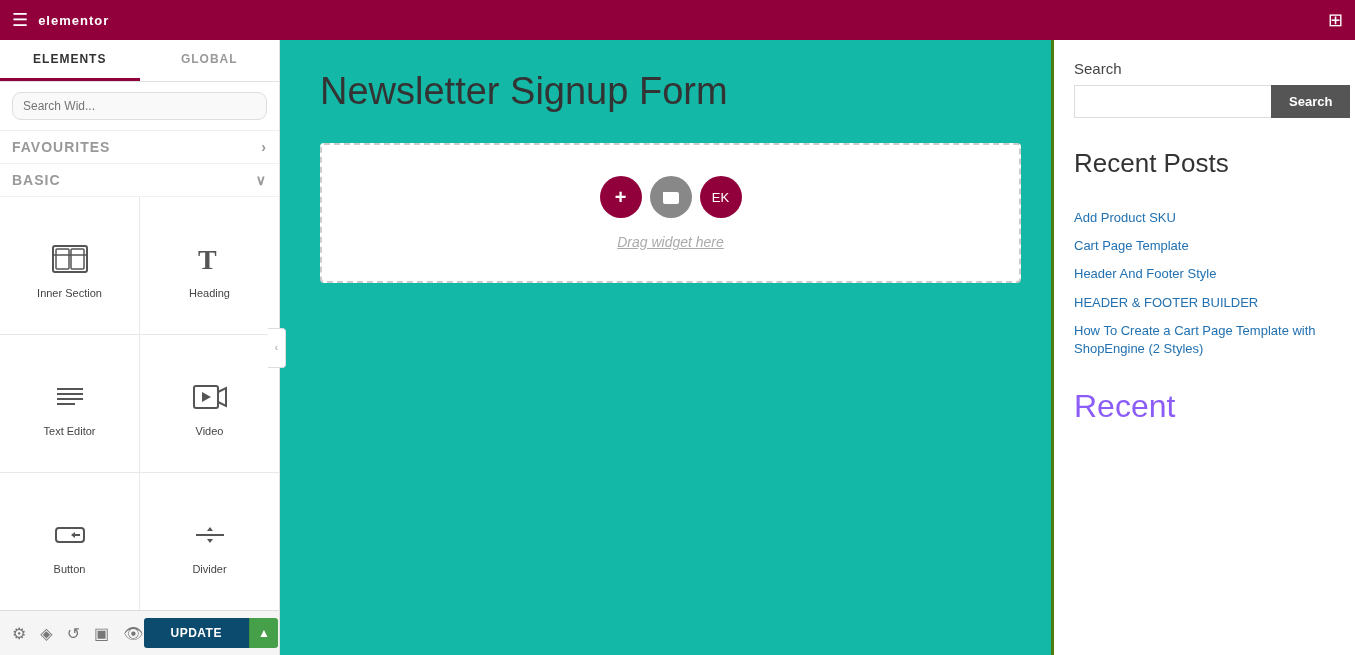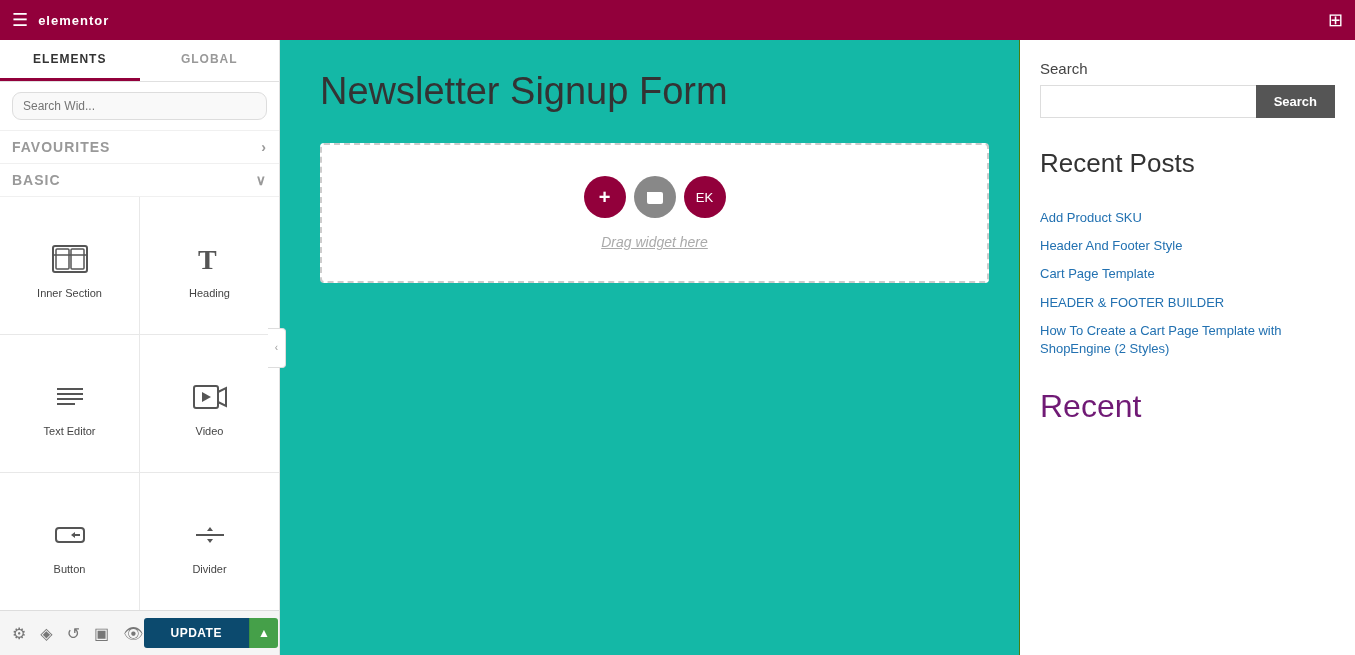--- a/index.html
+++ b/index.html
@@ -229,26 +229,26 @@
 
     .drop-hint {
       color: #aaa;
       font-size: 14px;
       font-style: italic;
       text-decoration: underline;
     }
 
     
     .right-panel {
-      width: 336px;
+      width: 304px;
       background: #fff;
       flex-shrink: 0;
       overflow-y: auto;
       padding: 20px;
-      border-left: 1px solid #4d7c0f;
+      border-left: 3px solid #4d7c0f;
     }
 
     .right-panel-section { margin-bottom: 30px; }
 
     .right-search-label {
       font-size: 15px;
       color: #444;
       margin-bottom: 8px;
     }
 
@@ -287,21 +287,21 @@
       color: #2271b1;
       text-decoration: none;
       font-size: 13px;
       margin-bottom: 10px;
       line-height: 1.4;
     }
 
     .recent-title {
       font-size: 32px;
       font-weight: 400;
-      color: #701a75;
+      color: #8b5cf6;
       margin-top: 20px;
     }
 
     
     .sidebar-grid::-webkit-scrollbar { width: 4px; }
     .sidebar-grid::-webkit-scrollbar-thumb { background: #ccc; }
 
     
     svg { display: block; }
   </style>
@@ -451,22 +451,22 @@
       <div class="right-search-label">Search</div>
       <div class="right-search-row">
         <input class="right-search-input" type="text" placeholder="" style="">
         <button class="right-search-btn">Search</button>
       </div>
     </div>
 
     <div class="right-panel-section">
       <div class="recent-posts-title">Recent Posts</div>
       <a href="#" class="recent-post-link">Add Product SKU</a>
+      <a href="#" class="recent-post-link">Cart Page Template</a>
       <a href="#" class="recent-post-link">Header And Footer Style</a>
-      <a href="#" class="recent-post-link">Cart Page Template</a>
       <a href="#" class="recent-post-link">HEADER &amp; FOOTER BUILDER</a>
       <a href="#" class="recent-post-link">How To Create a Cart Page Template with ShopEngine (2 Styles)</a>
     </div>
 
     <div class="recent-title">Recent</div>
 
   </div>
 </div>
 
 </body></html>

